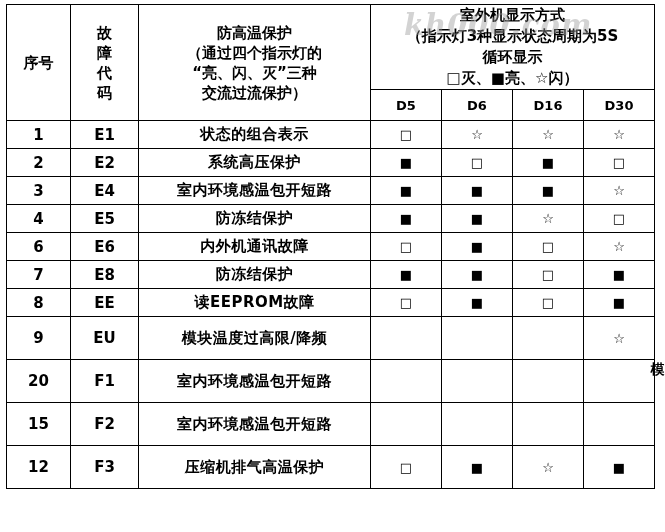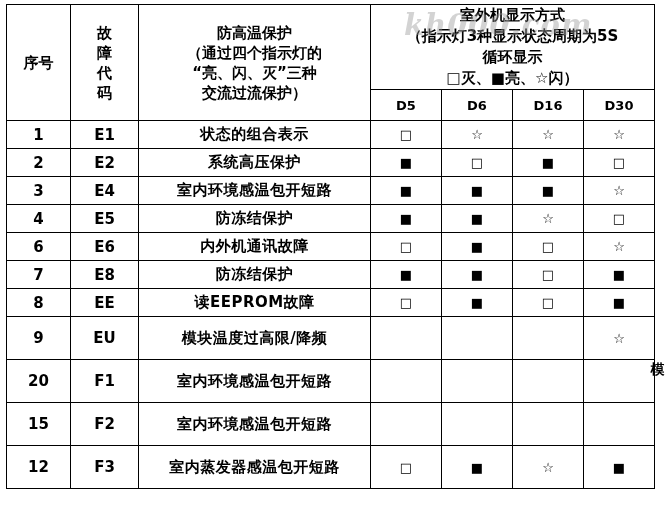--- a/index.html
+++ b/index.html
@@ -237,21 +237,21 @@
         <td class="row-code">F2</td>
         <td class="row-name r-name-big">室内环境感温包开短路</td>
         <td class="row-led"></td>
         <td class="row-led"></td>
         <td class="row-led"></td>
         <td class="row-led"></td>
       </tr>
       <tr class="tall">
         <td class="row-no">12</td>
         <td class="row-code">F3</td>
-        <td class="row-name r-name-big">室内蒸发器感温包开短路</td>
+        <td class="row-name r-name-big">压缩机排气高温保护</td>
         <td class="row-led">□</td>
         <td class="row-led">■</td>
         <td class="row-led">☆</td>
         <td class="row-led">■</td>
       </tr>
     </tbody>
   </table>
 </div>
 
 <div class="edge-col">模</div>

